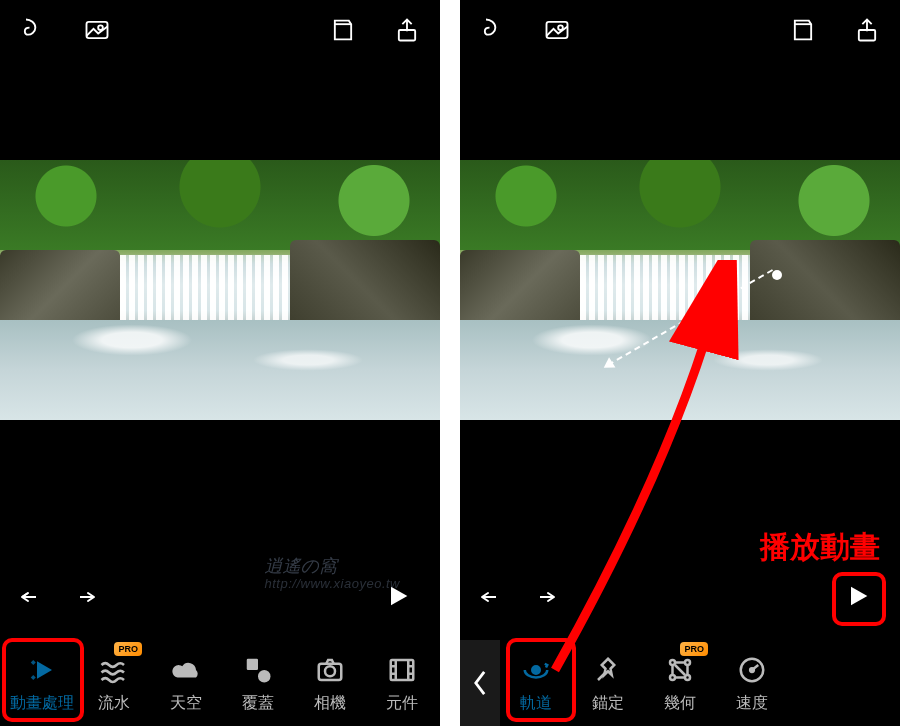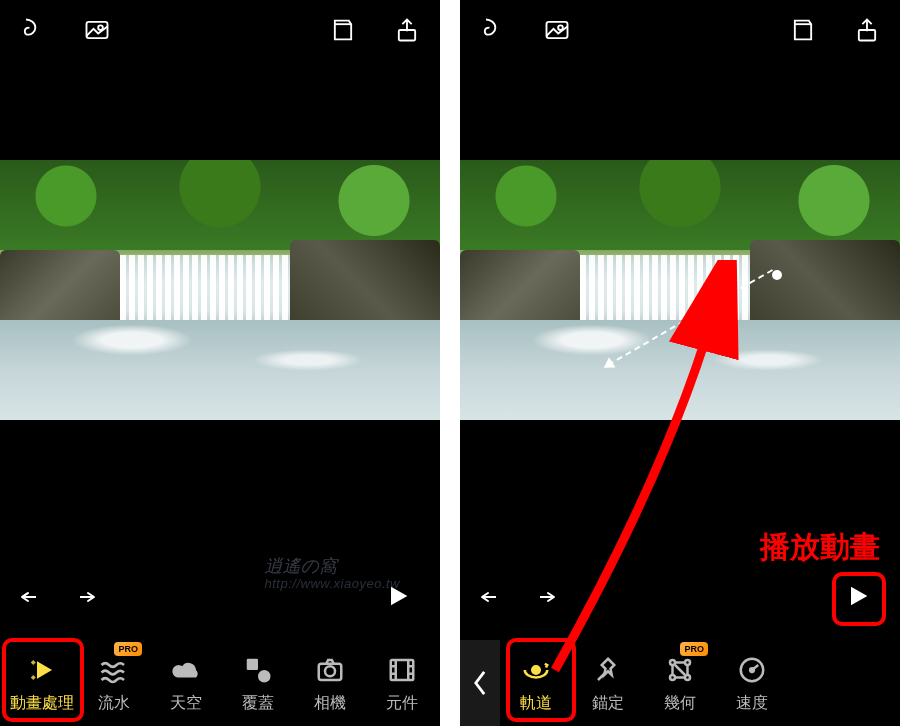--- a/index.html
+++ b/index.html
@@ -112,21 +112,21 @@
     height: 86px;
     display: flex;
     flex-direction: column;
     align-items: center;
     justify-content: center;
     gap: 6px;
     color: #bbb;
     position: relative;
     font-size: 16px;
   }
-  .tool.active { color: #fde047; }
+  .tool.active { color: #0369a1; }
   .tool-icon {
     width: 34px; height: 34px;
     display: flex; align-items: center; justify-content: center;
   }
   .pro-badge {
     position: absolute;
     top: 2px; right: 8px;
     background: linear-gradient(135deg, #ffb347, #ff8c00);
     color: #000;
     font-size: 9px;

